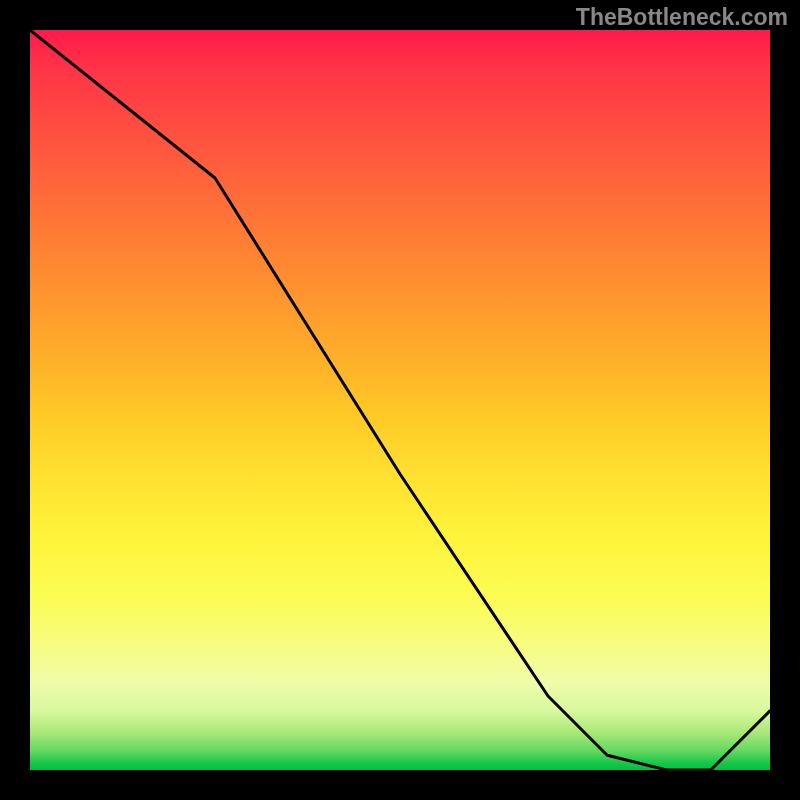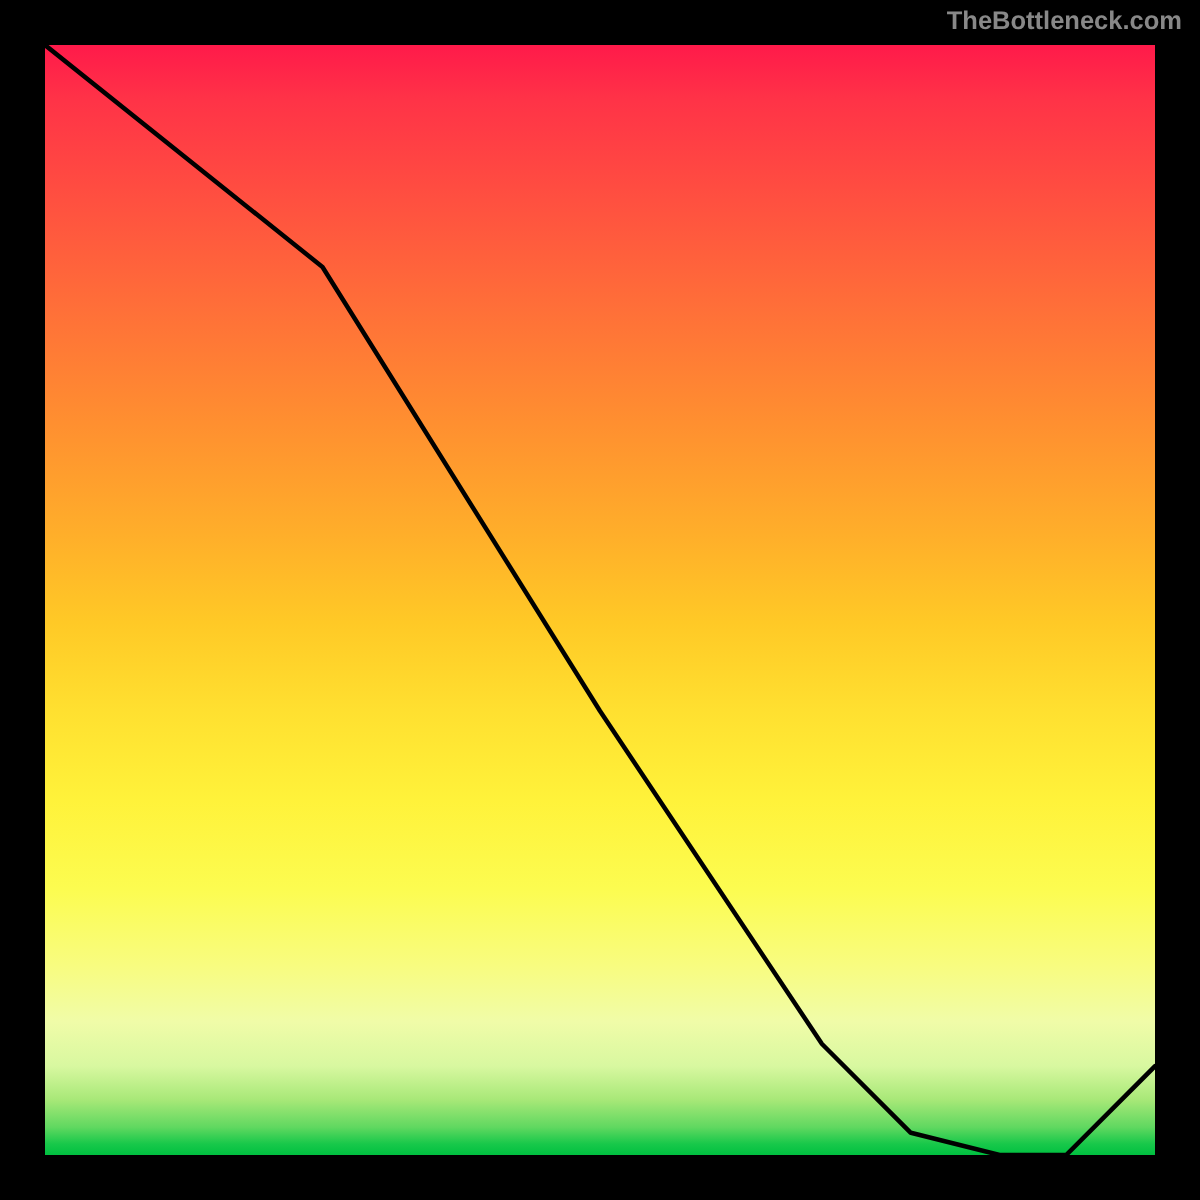--- a/index.html
+++ b/index.html
@@ -9,21 +9,21 @@
     background: #000;
     position: relative;
     font-family: Arial, sans-serif;
     overflow: hidden;
   }
   .watermark {
     position: absolute;
     top: 4px;
     right: 12px;
     color: #888;
-    font-size: 17px;
+    font-size: 23px;
     font-weight: bold;
     z-index: 10;
   }
   .plot-area {
     position: absolute;
     left: 30px;
     top: 30px;
     width: 740px;
     height: 740px;
     background: linear-gradient(to bottom,

